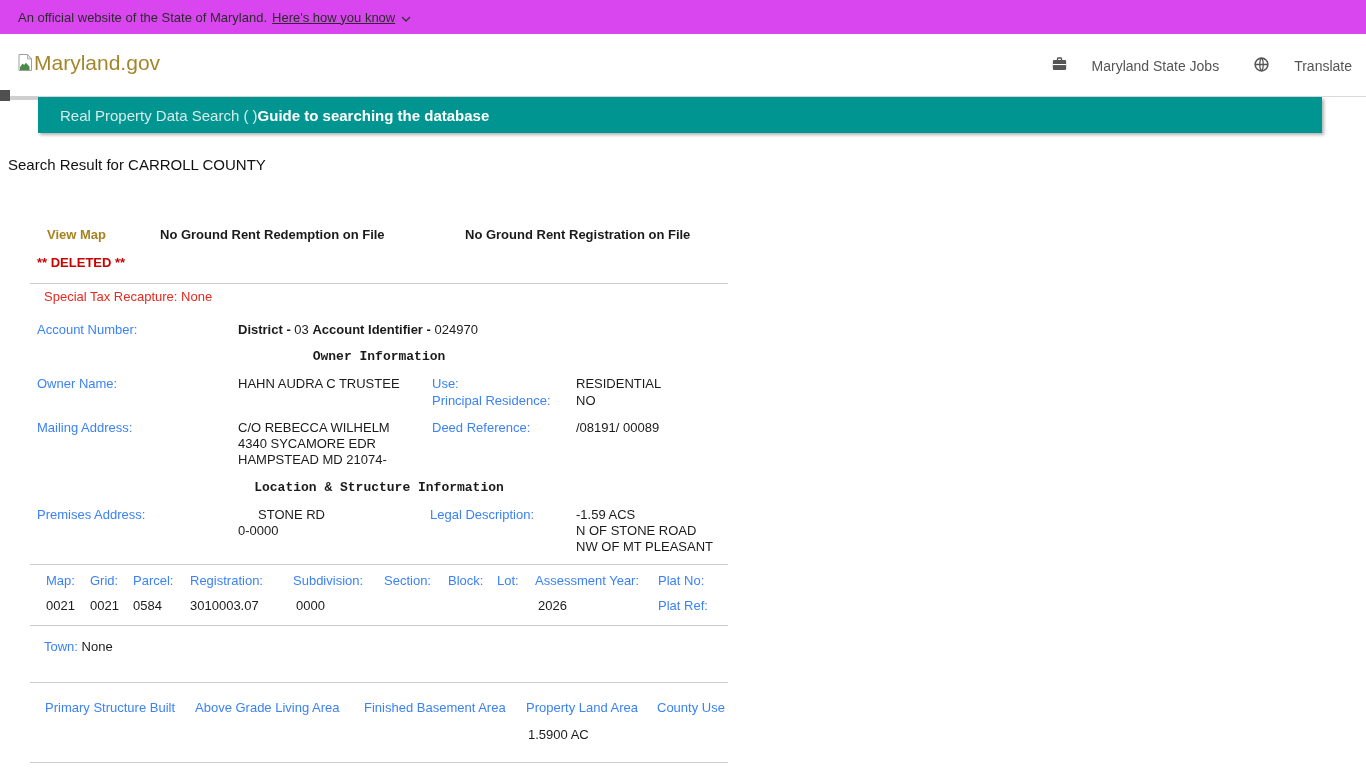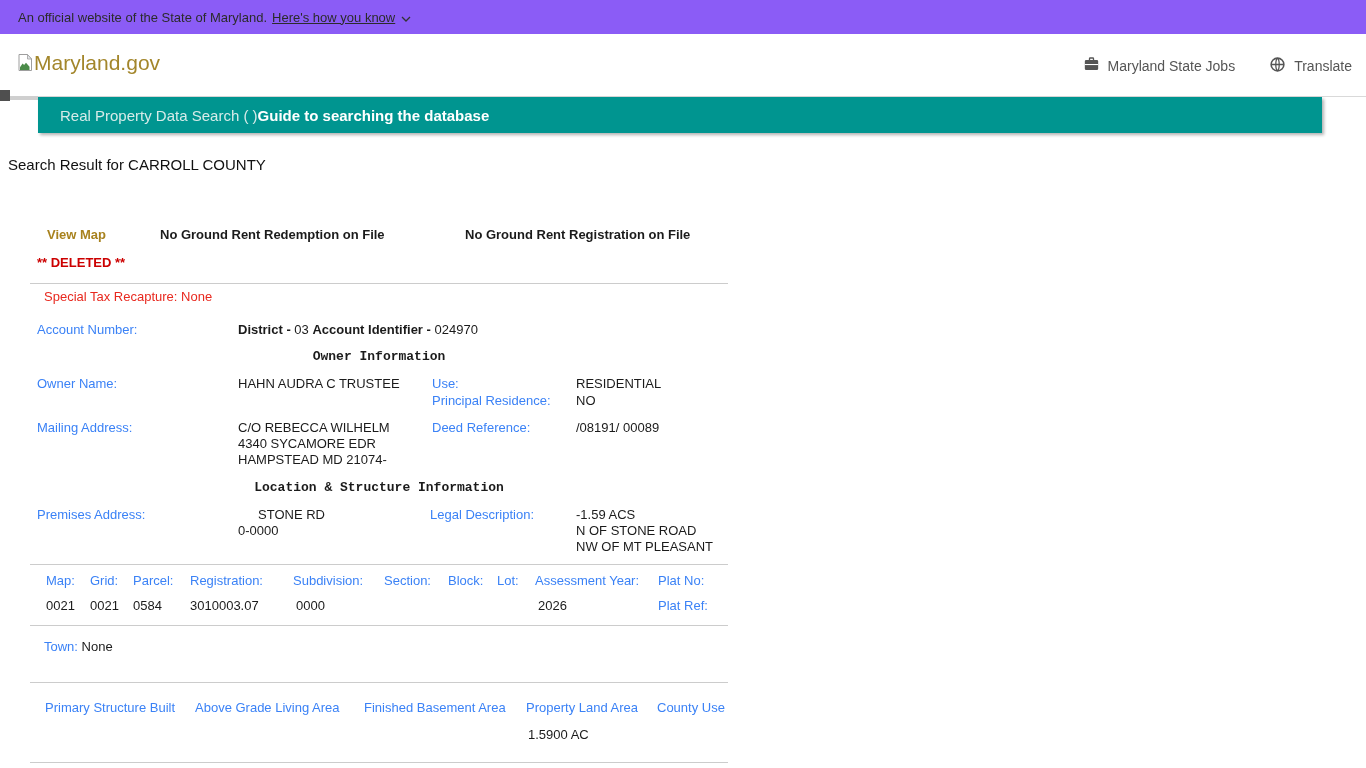--- a/index.html
+++ b/index.html
@@ -9,39 +9,39 @@
     background:#ffffff;
     color:#1b1b1b;
     overflow:hidden;
   }
   .page { position:relative; width:1366px; height:768px; background:#fff; }
   .abs { position:absolute; white-space:nowrap; }
 
   
   .topbar {
     position:absolute; left:0; top:0; width:1366px; height:34px;
-    background:#8b5cf6; display:flex; align-items:center;
+    background:#d946ef; display:flex; align-items:center;
     padding-left:18px; font-size:13px; color:#2b2b2b;
   }
   .topbar a { color:#2b2b2b; text-decoration:underline; margin-left:5px; cursor:pointer; }
   .topbar .chev { margin-left:6px; display:inline-block; }
 
   
   .header {
     position:absolute; left:0; top:34px; width:1366px; height:63px;
     background:#ffffff; border-bottom:1px solid #d9d9d9;
   }
   .logo { position:absolute; left:18px; top:20px; display:flex; align-items:flex-start; cursor:pointer; }
   .logo-text { font-size:21px; color:#a3862b; margin-left:2px; line-height:17px; }
   .hdr-right {
     position:absolute; right:14px; top:0; height:63px;
     display:flex; align-items:center; gap:34px;
     font-size:14px; color:#555;
   }
-  .hdr-item { display:flex; align-items:center; gap:8px; cursor:pointer; }
+  .hdr-item { display:flex; align-items:center; gap:24px; cursor:pointer; }
 
   .notch { position:absolute; left:0; top:90px; width:10px; height:11px; background:#4f4f4f; }
   .notch-strip { position:absolute; left:10px; top:96px; width:28px; height:4px; background:#cfcfcf; }
 
   
   .banner {
     position:absolute; left:38px; top:97px; width:1284px; height:36px;
     background:#009590; color:#fff; font-size:15px;
     display:flex; align-items:center; padding-left:22px;
     box-shadow:2px 2px 3px rgba(0,0,0,0.30);

